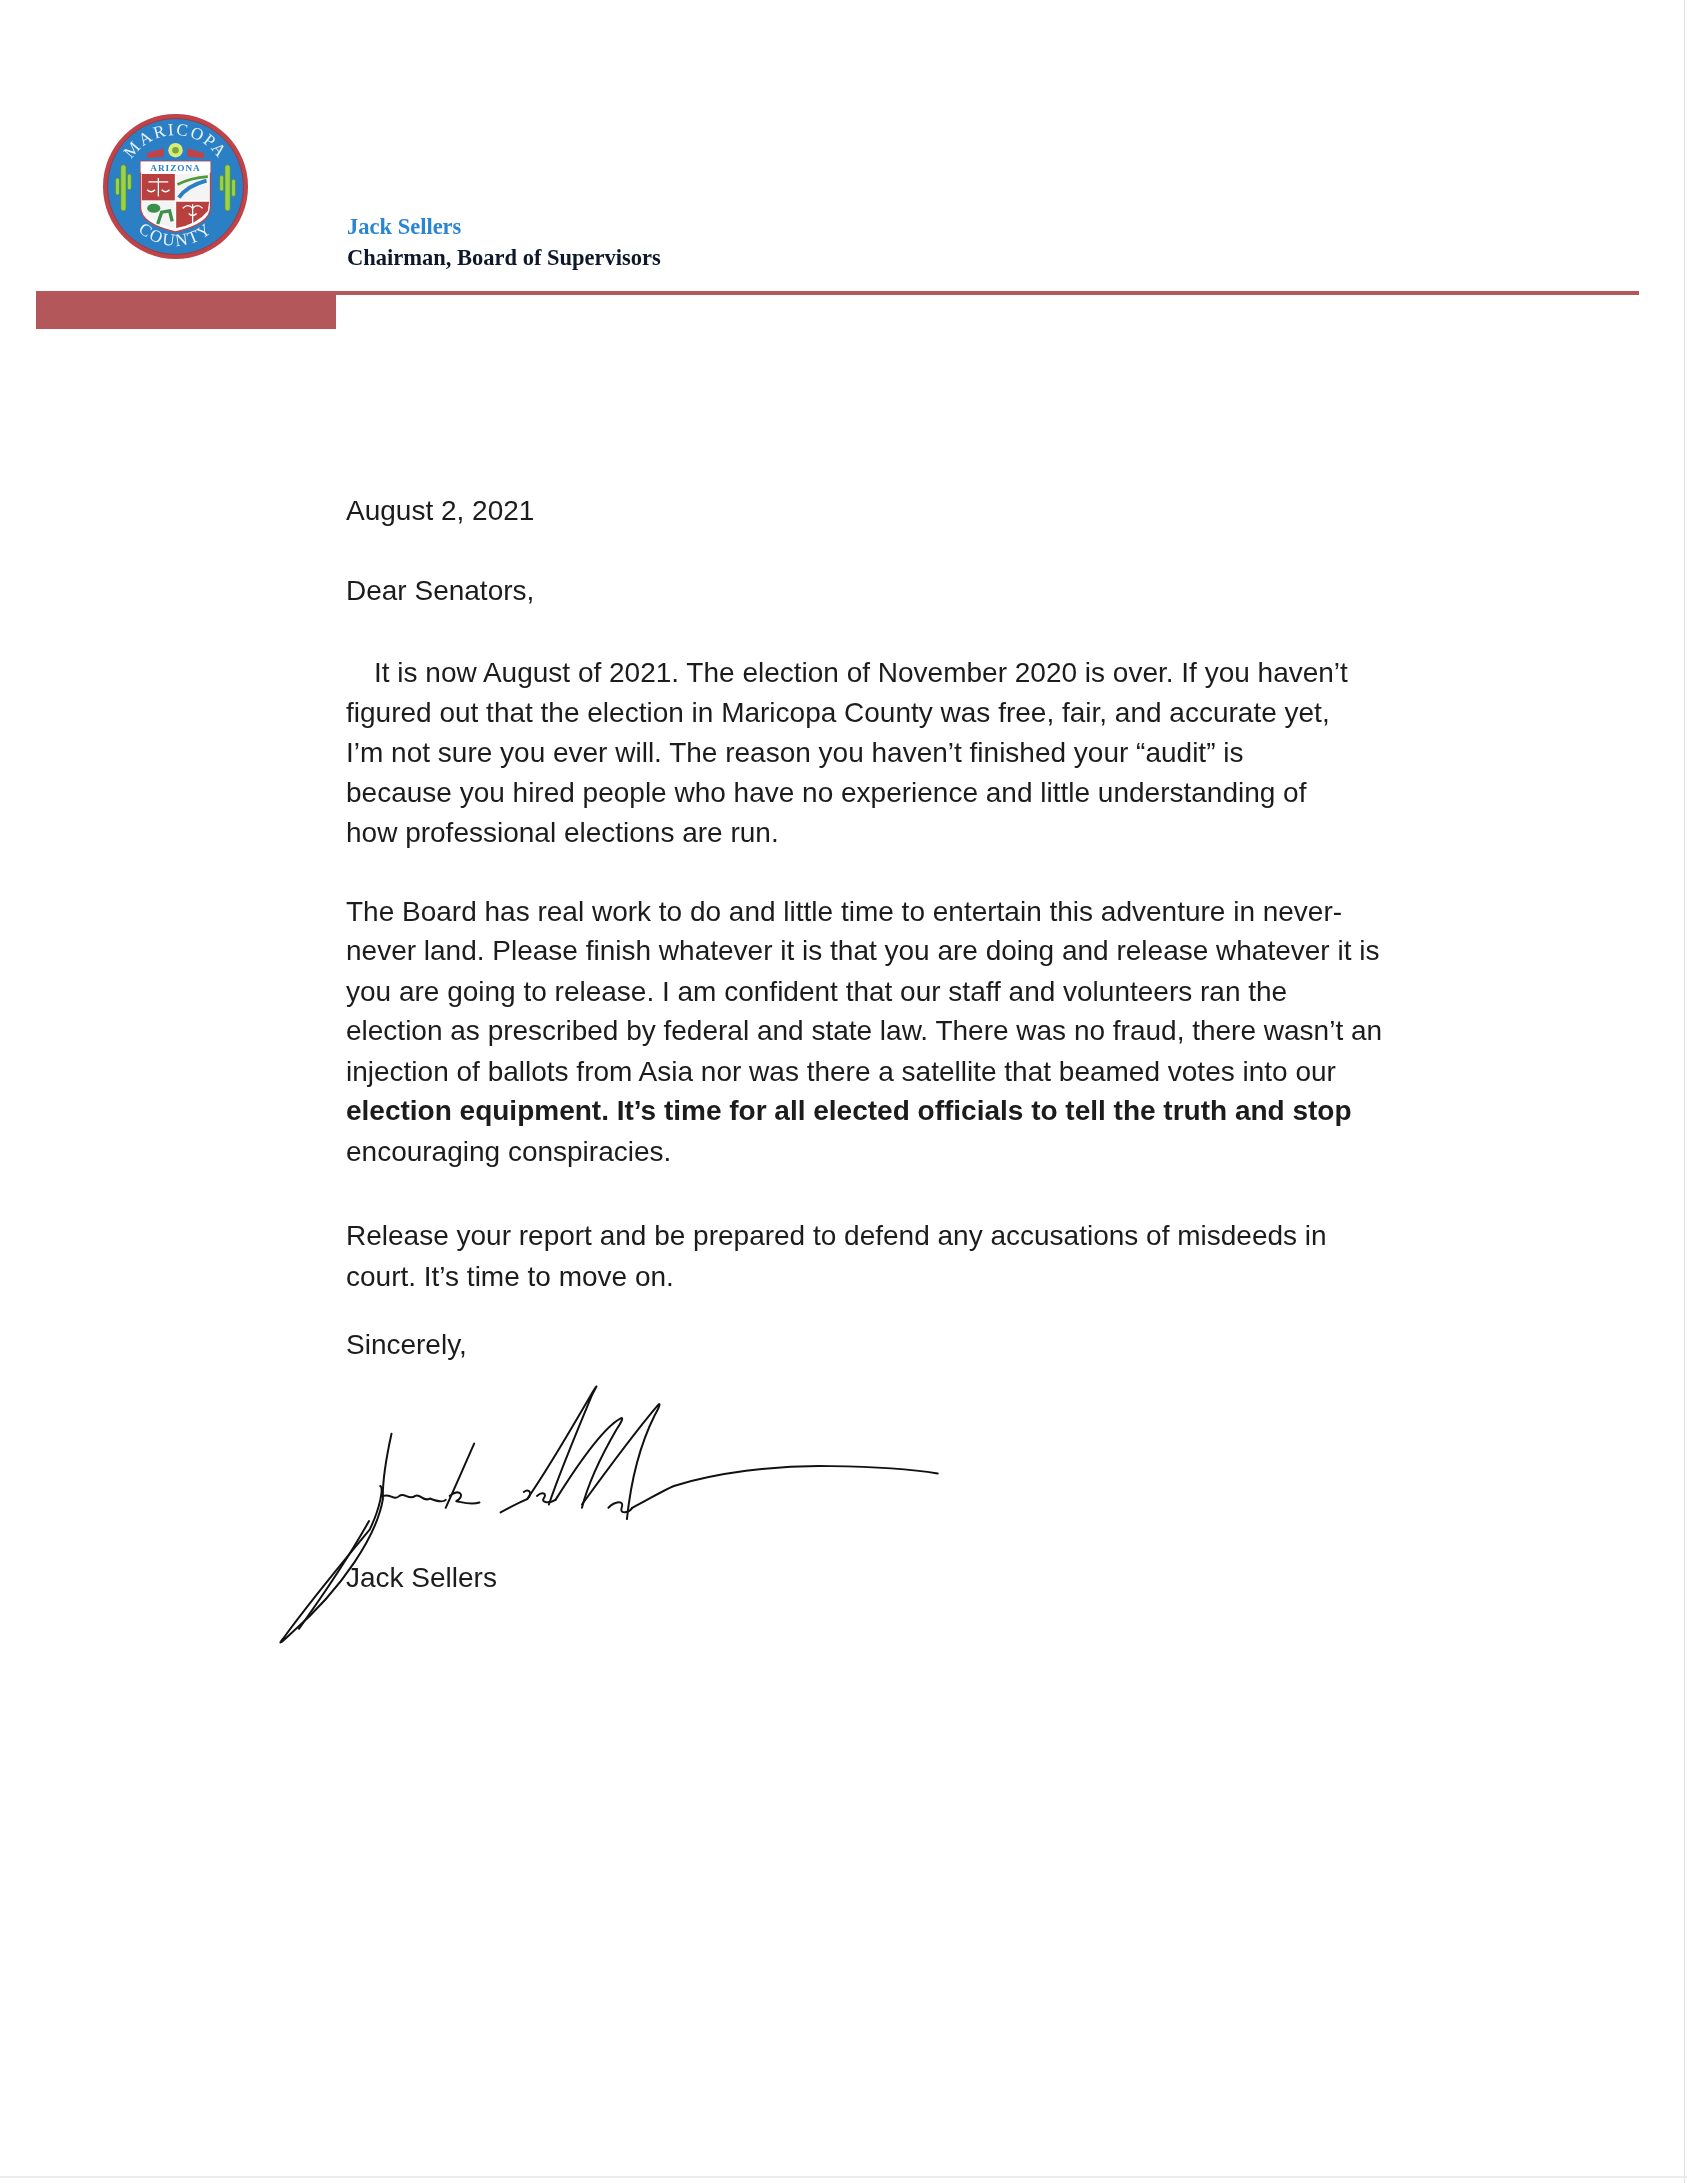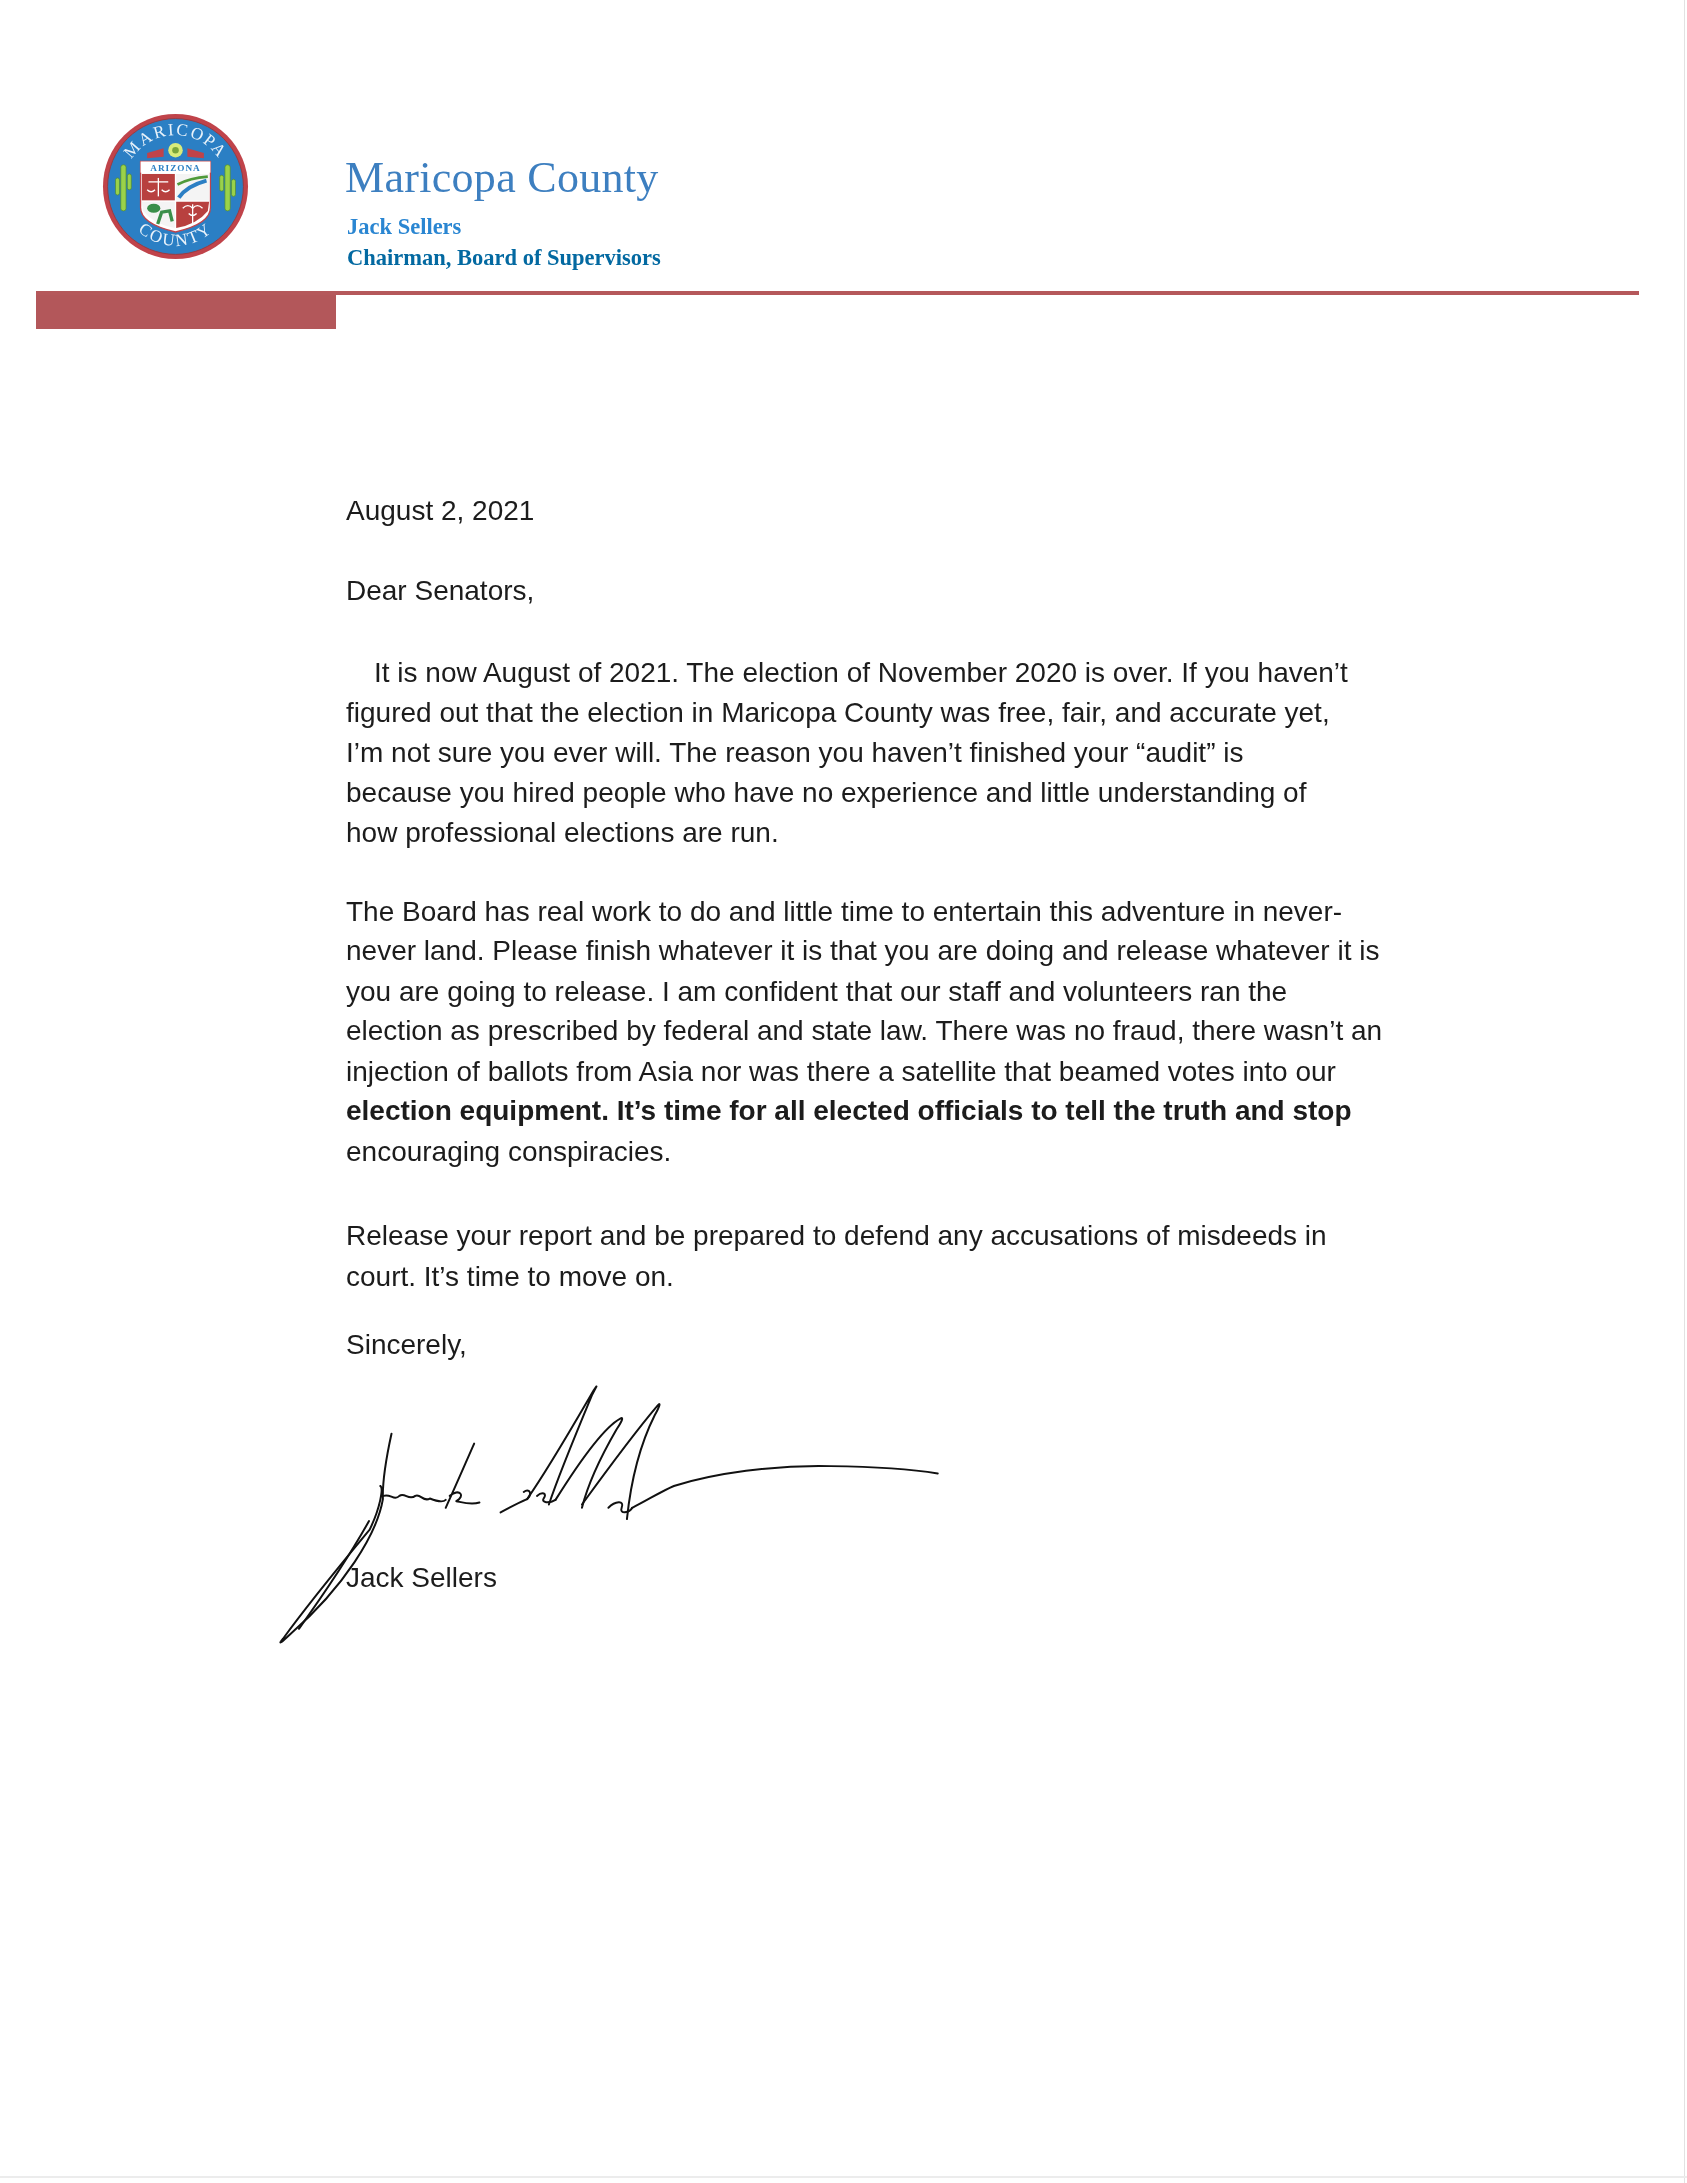--- a/index.html
+++ b/index.html
@@ -10,21 +10,21 @@
 
   
   .seal { position: absolute; left: 101px; top: 112px; width: 149px; height: 149px; }
 
   
   .hdr-title { position: absolute; left: 345px; top: 151px; font-family: "Liberation Serif", "DejaVu Serif", serif;
                font-size: 44px; line-height: 53px; color: #3d7fc0; white-space: nowrap; letter-spacing: 0.3px; }
   .hdr-name { position: absolute; left: 347px; top: 212px; font-family: "Liberation Serif", "DejaVu Serif", serif;
               font-size: 22.5px; line-height: 29px; font-weight: bold; color: #2a86d2; white-space: nowrap; }
   .hdr-role { position: absolute; left: 347px; top: 243px; font-family: "Liberation Serif", "DejaVu Serif", serif;
-              font-size: 22.5px; line-height: 29px; font-weight: bold; color: #0369a1; white-space: nowrap; }
+              font-size: 22.5px; line-height: 29px; font-weight: bold; color: #0f172a; white-space: nowrap; }
 
   
   .rule-line { position: absolute; left: 36px; top: 291px; width: 1603px; height: 4px; background: #b5585b; }
   .rule-block { position: absolute; left: 36px; top: 295px; width: 300px; height: 34px; background: #b3575a; }
 
   
   .address { position: absolute; left: 51px; top: 376px; font-family: "Liberation Serif", "DejaVu Serif", serif;
              font-size: 18px; line-height: 27px; color: #1f86c0; }
   .address div { white-space: nowrap; }
 
@@ -93,21 +93,20 @@
     <ellipse cx="80" cy="146" rx="10" ry="7" fill="#3a8f4a"></ellipse>
     <path d="M 86 170 L 92 152 L 104 150 L 108 166" stroke="#3a8f4a" stroke-width="5" fill="none"></path>
 
     <g stroke="#ffffff" stroke-width="2" fill="none">
       <line x1="139" y1="140" x2="139" y2="170"></line>
       <path d="M 124 146 Q 132 138 139 146 Q 146 138 154 146"></path>
       <path d="M 133 154 Q 139 160 145 154"></path>
     </g>
   </svg>
 
-  <div class="hdr-title">Maricopa County</div>
   <div class="hdr-name">Jack Sellers</div>
   <div class="hdr-role">Chairman, Board of Supervisors</div>
 
   <div class="rule-line"></div>
   <div class="rule-block"></div>
 
 
   <div class="body-text" style="top:495px;">August 2, 2021</div>
   <div class="body-text" style="top:575px;">Dear Senators,</div>
 

